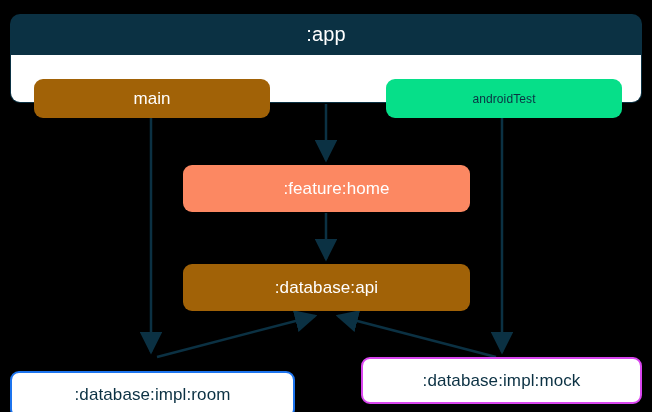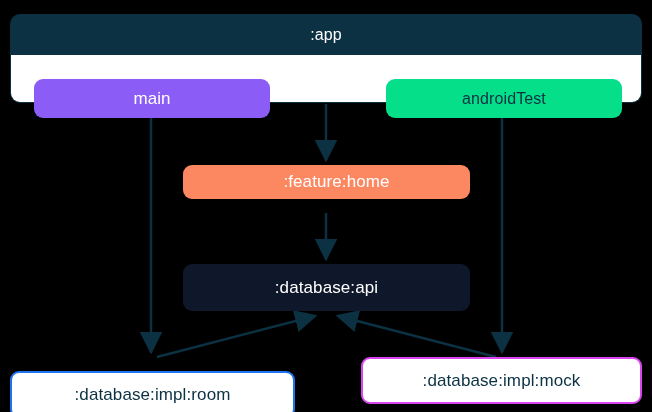--- a/index.html
+++ b/index.html
@@ -49,77 +49,77 @@
   #app-title {
     position: absolute;
     left: 0;
     top: 0;
     width: 632px;
     height: 41px;
     display: flex;
     align-items: center;
     justify-content: center;
     color: #ffffff;
-    font-size: 16px;
+    font-size: 20px;
   }
   #app-inner {
     position: absolute;
     left: 1px;
     top: 41px;
     width: 630px;
     height: 47px;
     background: #ffffff;
     border-bottom-left-radius: 9px;
     border-bottom-right-radius: 9px;
   }
   #node-main {
     left: 23px;
     top: 24px;
     width: 236px;
     height: 39px;
-    background: #8b5cf6;
+    background: #a16207;
     color: #ffffff;
     position: absolute;
     display: flex;
     align-items: center;
     justify-content: center;
     border-radius: 9px;
     font-size: 17px;
   }
   #node-androidtest {
     left: 375px;
     top: 24px;
     width: 236px;
     height: 39px;
     background: #06df89;
     color: #0b3143;
     position: absolute;
     display: flex;
     align-items: center;
     justify-content: center;
     border-radius: 9px;
-    font-size: 16px;
+    font-size: 12px;
   }
 
   
   #node-feature-home {
     left: 183px;
     top: 165px;
     width: 287px;
-    height: 34px;
+    height: 47px;
     background: #fc8862;
     color: #ffffff;
     padding-left: 20px;
   }
   #node-database-api {
     left: 183px;
     top: 264px;
     width: 287px;
     height: 47px;
-    background: #0f172a;
+    background: #a16207;
     color: #ffffff;
   }
 
   
   #node-database-impl-room {
     left: 10px;
     top: 357px;
     width: 285px;
     height: 47px;
     background: #ffffff;

